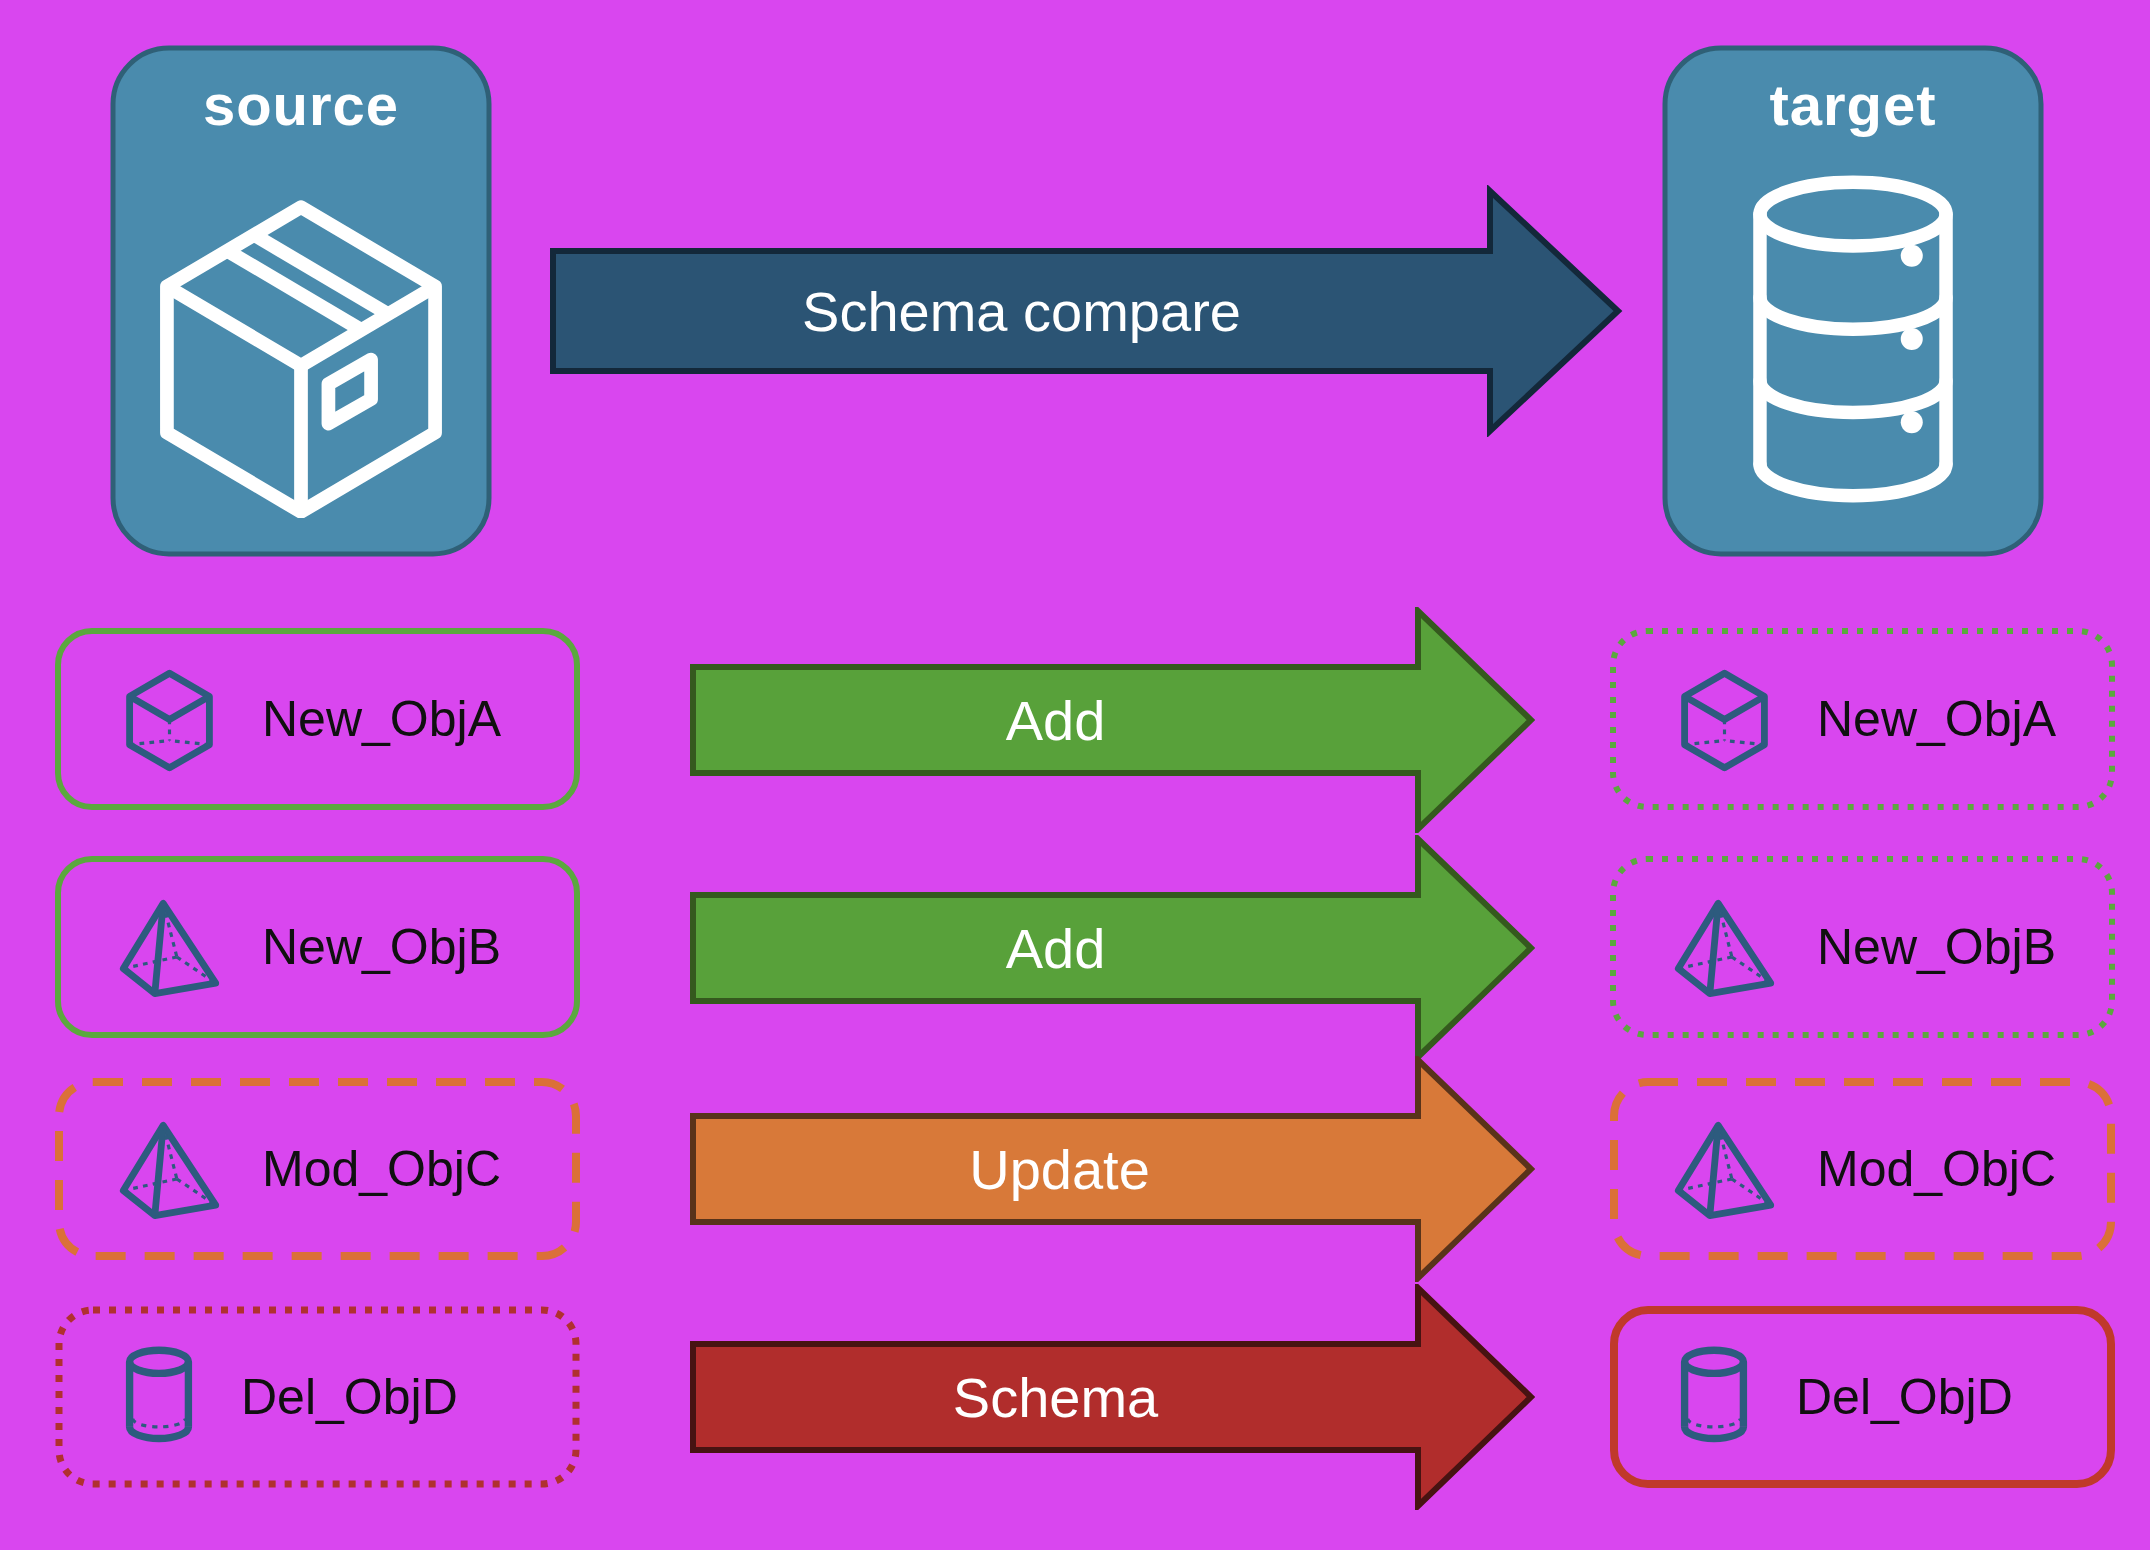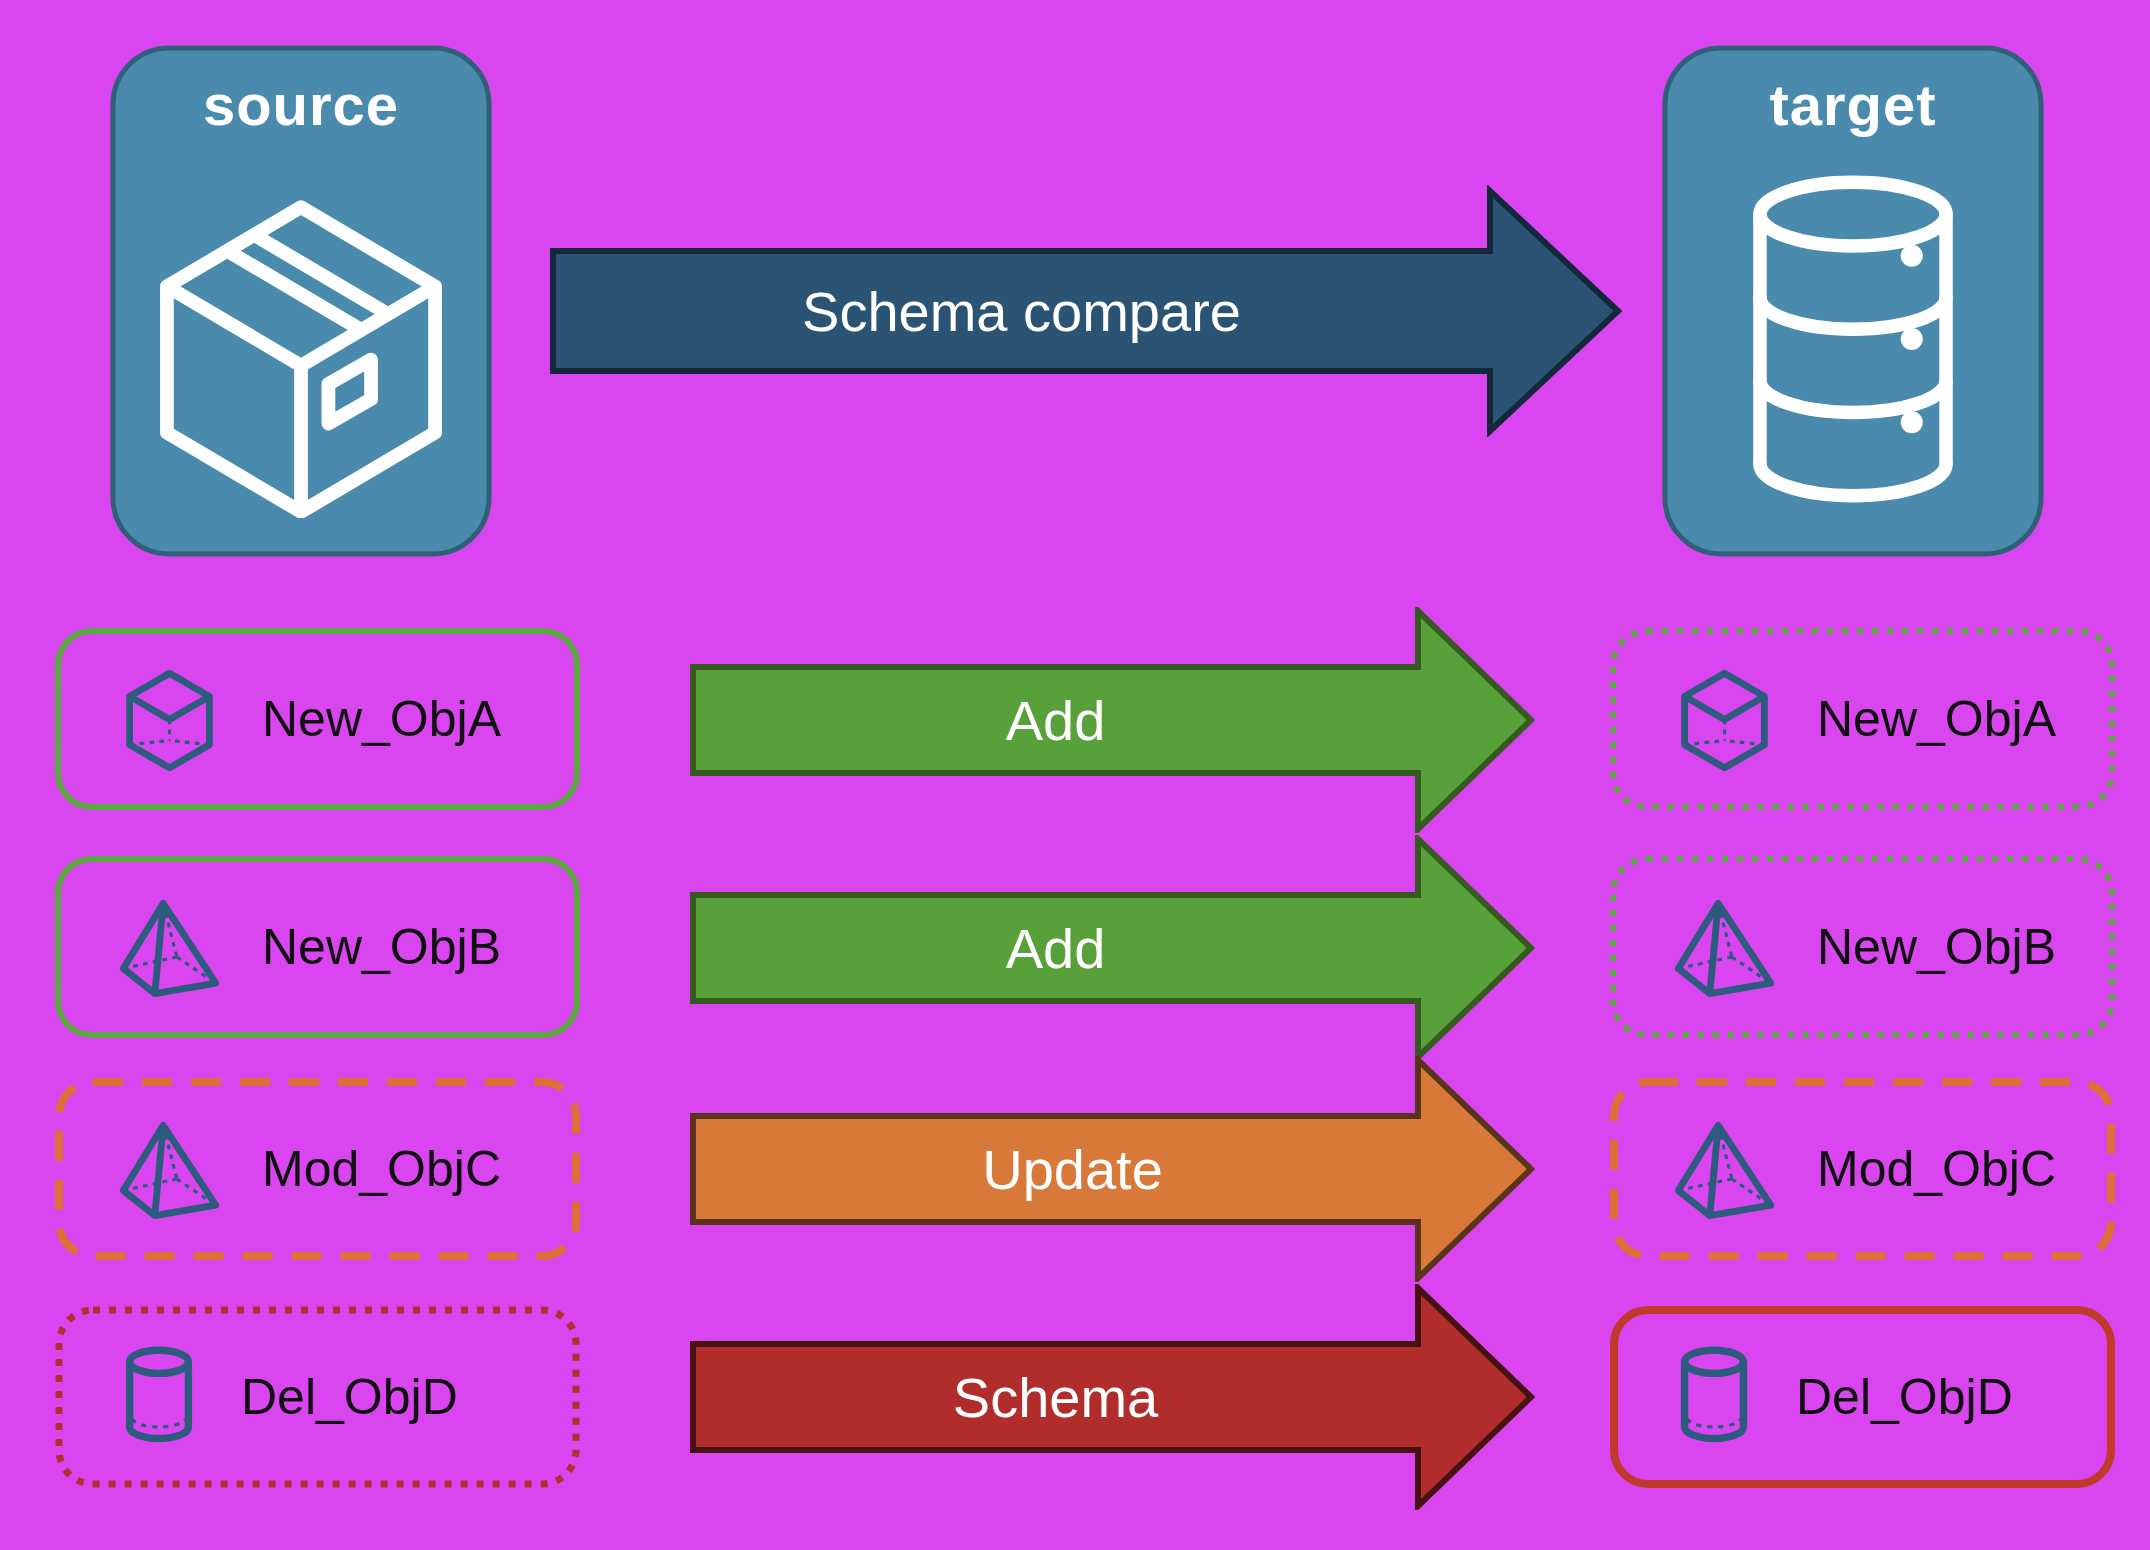--- a/index.html
+++ b/index.html
@@ -202,21 +202,21 @@
         </g>
       </svg>
       <div class="obj-label">Mod_ObjC</div>
     </div>
   </div>
 
   <div class="arrow a3" style="left:690px;width:845px;height:226px;">
     <svg width="845" height="226" viewBox="0 0 845 226">
       <polygon points="3,60 728,60 728,4 841,113 728,222 728,166 3,166" stroke-width="6" fill="#D87939" stroke="#59331A"></polygon>
     </svg>
-    <div class="arrow-label" style="left:20px;width:725px;">Update</div>
+    <div class="arrow-label" style="left:7px;width:725px;">Update</div>
   </div>
 
   <div class="card card-right r3" style="width:505px;">
     <svg class="card-border" width="505" height="182" viewBox="0 0 505 182">
       <rect x="4" y="4" width="497" height="174" rx="34" fill="none" stroke-width="8" stroke-dasharray="30 19" stroke="#DB7038"></rect>
     </svg>
     <div class="card-content">
       <svg width="105" height="105" viewBox="0 0 100 100">
         <g fill="none" stroke="#2D5B7E">
           <path d="M44,8 L6,70 L36,94 L94,84 Z" stroke-width="6.5" stroke-linejoin="round"></path>

